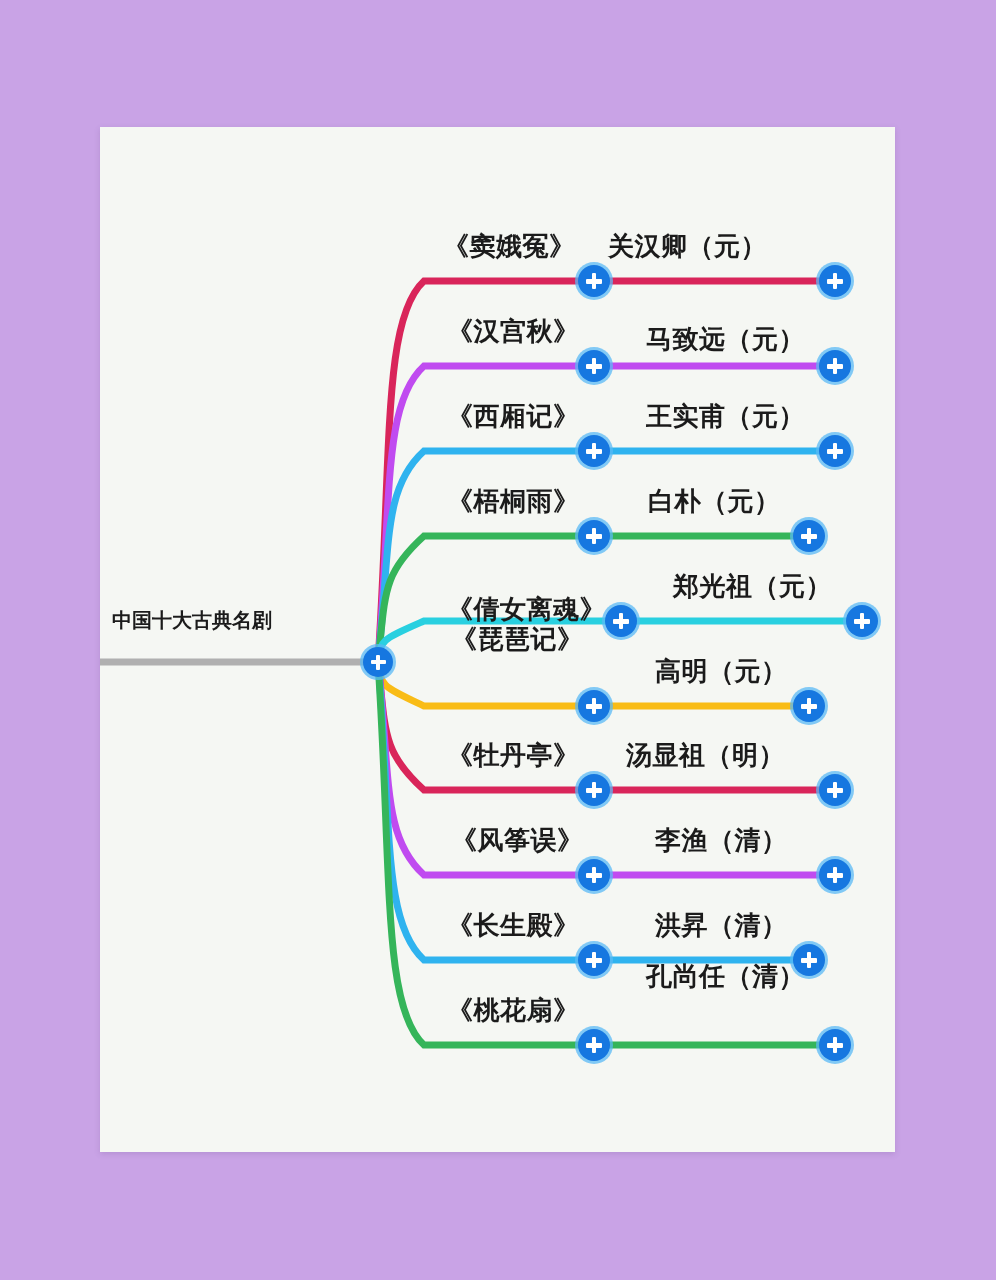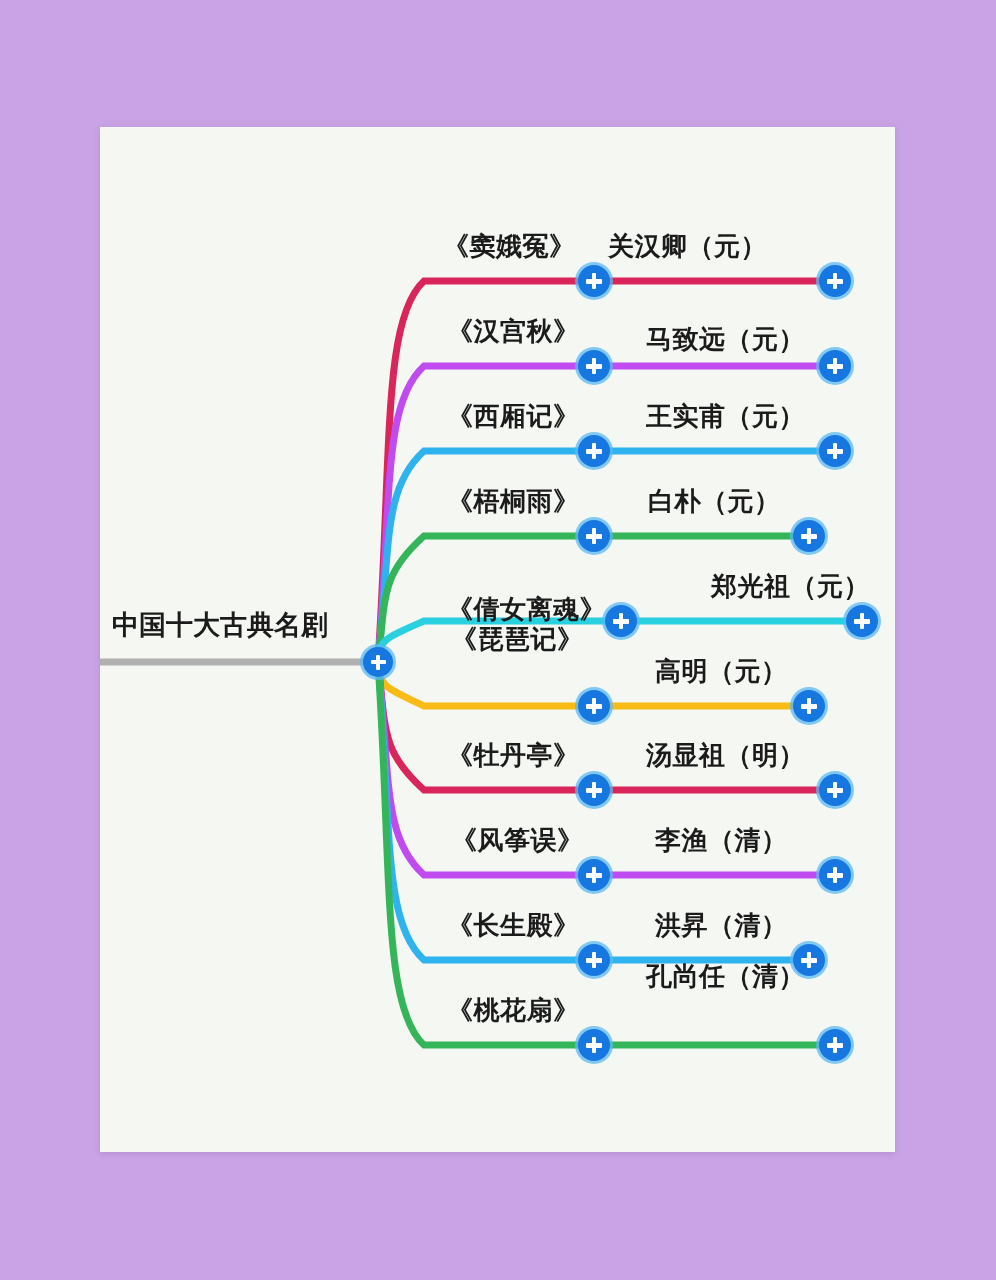--- a/index.html
+++ b/index.html
@@ -42,21 +42,21 @@
     color: #1b1b1b;
     font-size: 26px;
     font-weight: 700;
     letter-spacing: 0.5px;
     white-space: nowrap;
     font-family: Liberation Sans, sans-serif;
   }
   .root-label {
     position: absolute;
     color: #1b1b1b;
-    font-size: 27px;
+    font-size: 20px;
     font-weight: 700;
     white-space: nowrap;
     left: 112px;
     top: 607px;
     font-family: "Liberation Sans", "DejaVu Sans", sans-serif;
   }
   .plus-node {
     position: absolute;
     width: 32px;
     height: 32px;
@@ -155,29 +155,29 @@
       <div class="plus-node" style="left: 835px; top: 366px;"></div>
       <div class="node-label" style="left: 447px; top: 399px; text-align: right;">《西厢记》</div>
       <div class="node-label" style="left: 646px; top: 399px;">王实甫（元）</div>
       <div class="plus-node" style="left: 594px; top: 451px;"></div>
       <div class="plus-node" style="left: 835px; top: 451px;"></div>
       <div class="node-label" style="left: 447px; top: 484px; text-align: center;">《梧桐雨》</div>
       <div class="node-label" style="left: 648px; top: 484px;">白朴（元）</div>
       <div class="plus-node" style="left: 594px; top: 536px;"></div>
       <div class="plus-node" style="left: 809px; top: 536px;"></div>
       <div class="node-label" style="left: 447px; top: 592px;">《倩女离魂》</div>
-      <div class="node-label" style="left: 673px; top: 569px; margin-left: 38px;">郑光祖（元）</div>
+      <div class="node-label" style="left: 673px; top: 569px;">郑光祖（元）</div>
       <div class="plus-node" style="left: 621px; top: 621px;"></div>
       <div class="plus-node" style="left: 862px; top: 621px;"></div>
       <div class="node-label" style="left: 451px; top: 622px;">《琵琶记》</div>
       <div class="node-label" style="left: 655px; top: 654px;">高明（元）</div>
       <div class="plus-node" style="left: 594px; top: 706px;"></div>
       <div class="plus-node" style="left: 809px; top: 706px;"></div>
       <div class="node-label" style="left: 447px; top: 738px;">《牡丹亭》</div>
-      <div class="node-label" style="left: 646px; top: 738px;">汤显祖（明）</div>
+      <div class="node-label" style="left: 626px; top: 738px;">汤显祖（明）</div>
       <div class="plus-node" style="left: 594px; top: 790px;"></div>
       <div class="plus-node" style="left: 835px; top: 790px;"></div>
       <div class="node-label" style="left: 451px; top: 823px;">《风筝误》</div>
       <div class="node-label" style="left: 655px; top: 823px;">李渔（清）</div>
       <div class="plus-node" style="left: 594px; top: 875px;"></div>
       <div class="plus-node" style="left: 835px; top: 875px;"></div>
       <div class="node-label" style="left: 447px; top: 908px;">《长生殿》</div>
       <div class="node-label" style="left: 655px; top: 908px; text-align: right;">洪昇（清）</div>
       <div class="plus-node" style="left: 594px; top: 960px;"></div>
       <div class="plus-node" style="left: 809px; top: 960px;"></div>

